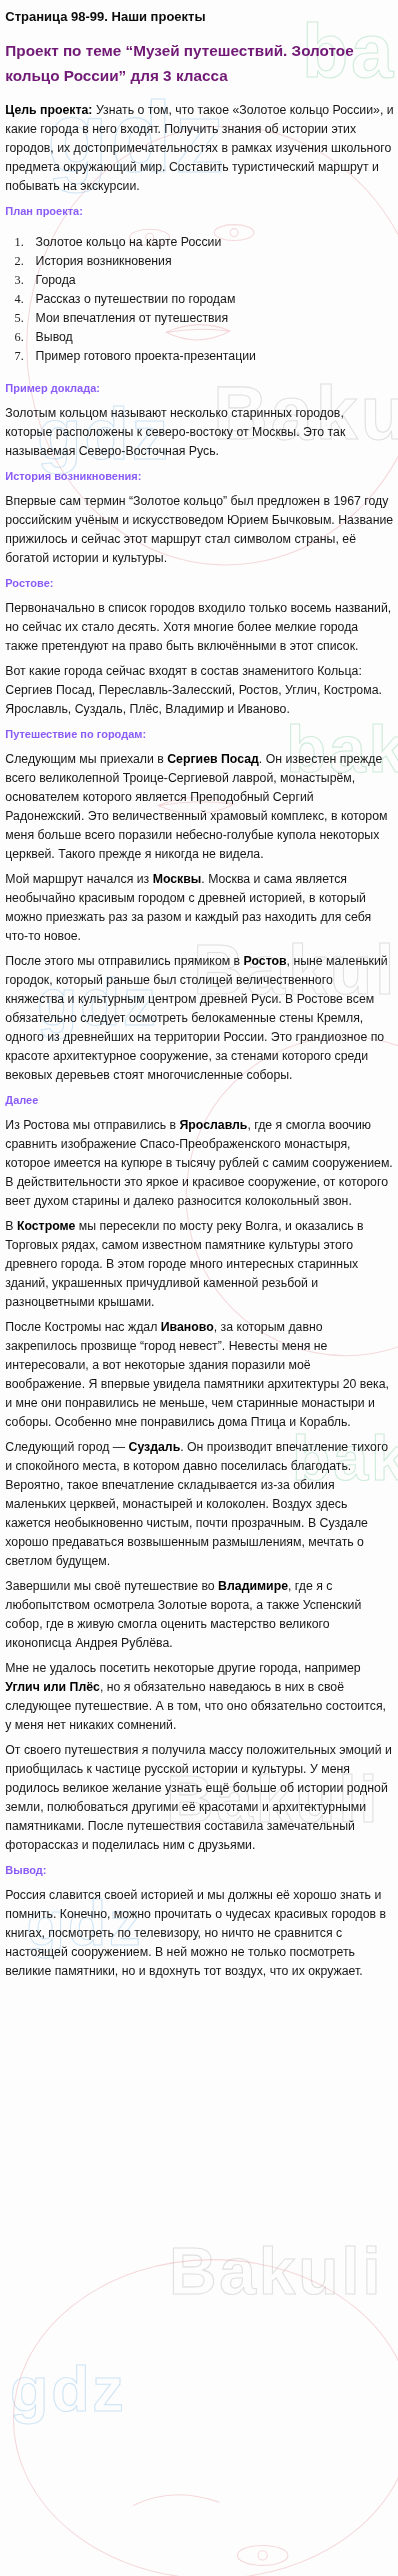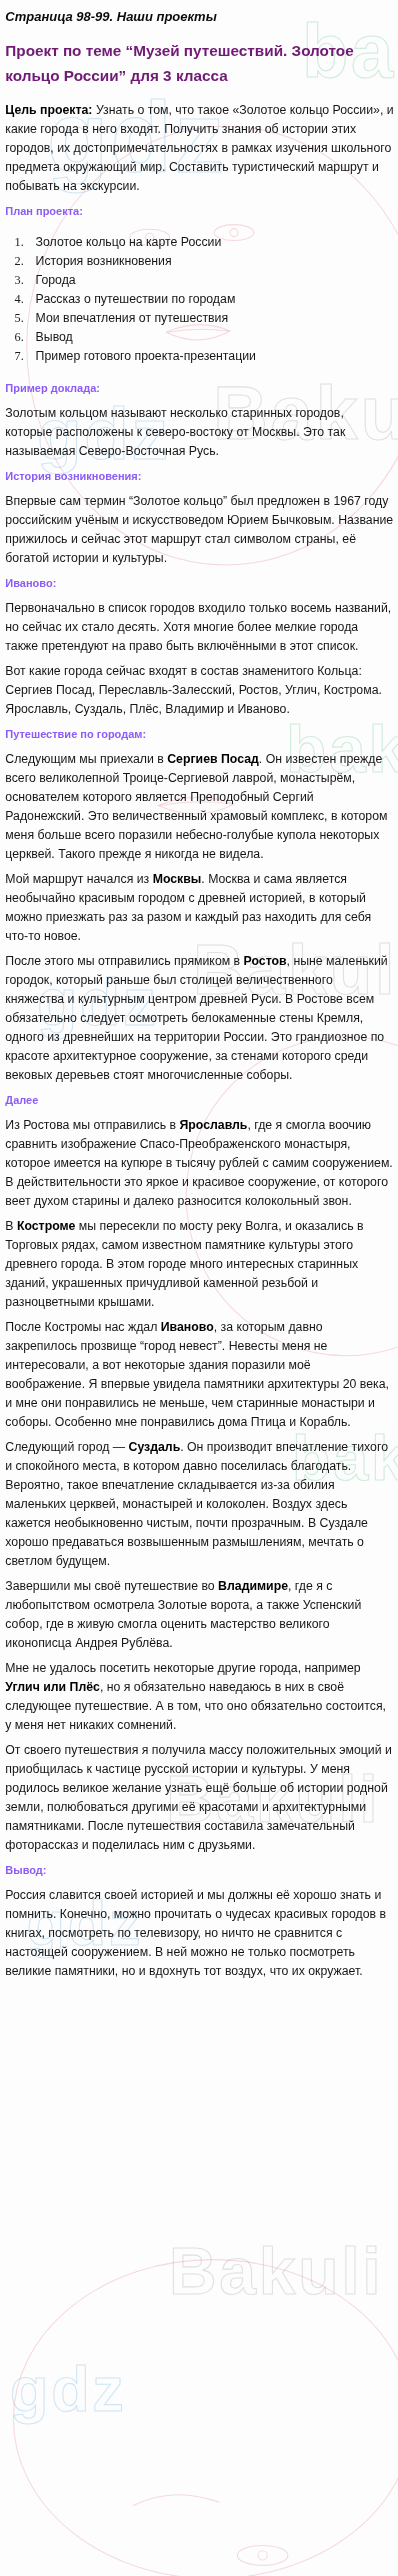--- a/index.html
+++ b/index.html
@@ -18,21 +18,20 @@
     padding:4px 5.3px 0 5.3px;
     font-size:12.3px;
     line-height:19px;
   }
   .content h1{
     font-size:13px;
     line-height:19px;
     margin:2.7px 0 12.6px 0;
     font-weight:bold;
     color:#0c0c0c;
-    font-style:italic;
   }
   .content h2{
     font-size:15.3px;
     line-height:25px;
     margin:12.6px 0;
     font-weight:bold;
     color:#701a75;
   }
   .content h3{
     font-size:11px;
@@ -138,21 +137,21 @@
       </ol>
 
     <h3>Пример доклада:</h3>
 
     <p>Золотым кольцом называют несколько старинных городов, которые расположены к северо-востоку от Москвы. Это так называемая Северо-Восточная Русь.</p>
 
     <h3>История возникновения:</h3>
 
     <p>Впервые сам термин “Золотое кольцо” был предложен в 1967 году российским учёным и искусствоведом Юрием Бычковым. Название прижилось и сейчас этот маршрут стал символом страны, её богатой истории и культуры.</p>
 
-    <h3>Иваново:</h3>
+    <h3>Ростове:</h3>
 
     <p>Первоначально в список городов входило только восемь названий, но сейчас их стало десять. Хотя многие более мелкие города также претендуют на право быть включёнными в этот список.</p>
 
     <p>Вот какие города сейчас входят в состав знаменитого Кольца: Сергиев Посад, Переславль-Залесский, Ростов, Углич, Кострома. Ярославль, Суздаль, Плёс, Владимир и Иваново.</p>
 
     <h3>Путешествие по городам:</h3>
 
     <p><span>Следующим мы приехали в </span><b>Сергиев Посад</b><span>. Он известен прежде всего великолепной Троице-Сергиевой лаврой, монастырём, основателем которого является Преподобный Сергий Радонежский. Это величественный храмовый комплекс, в котором меня больше всего поразили небесно-голубые купола некоторых церквей. Такого прежде я никогда не видела.</span></p>
 
     <p><span>Мой маршрут начался из </span><b>Москвы</b><span>. Москва и сама является необычайно красивым городом с древней историей, в который можно приезжать раз за разом и каждый раз находить для себя что-то новое.</span></p>

